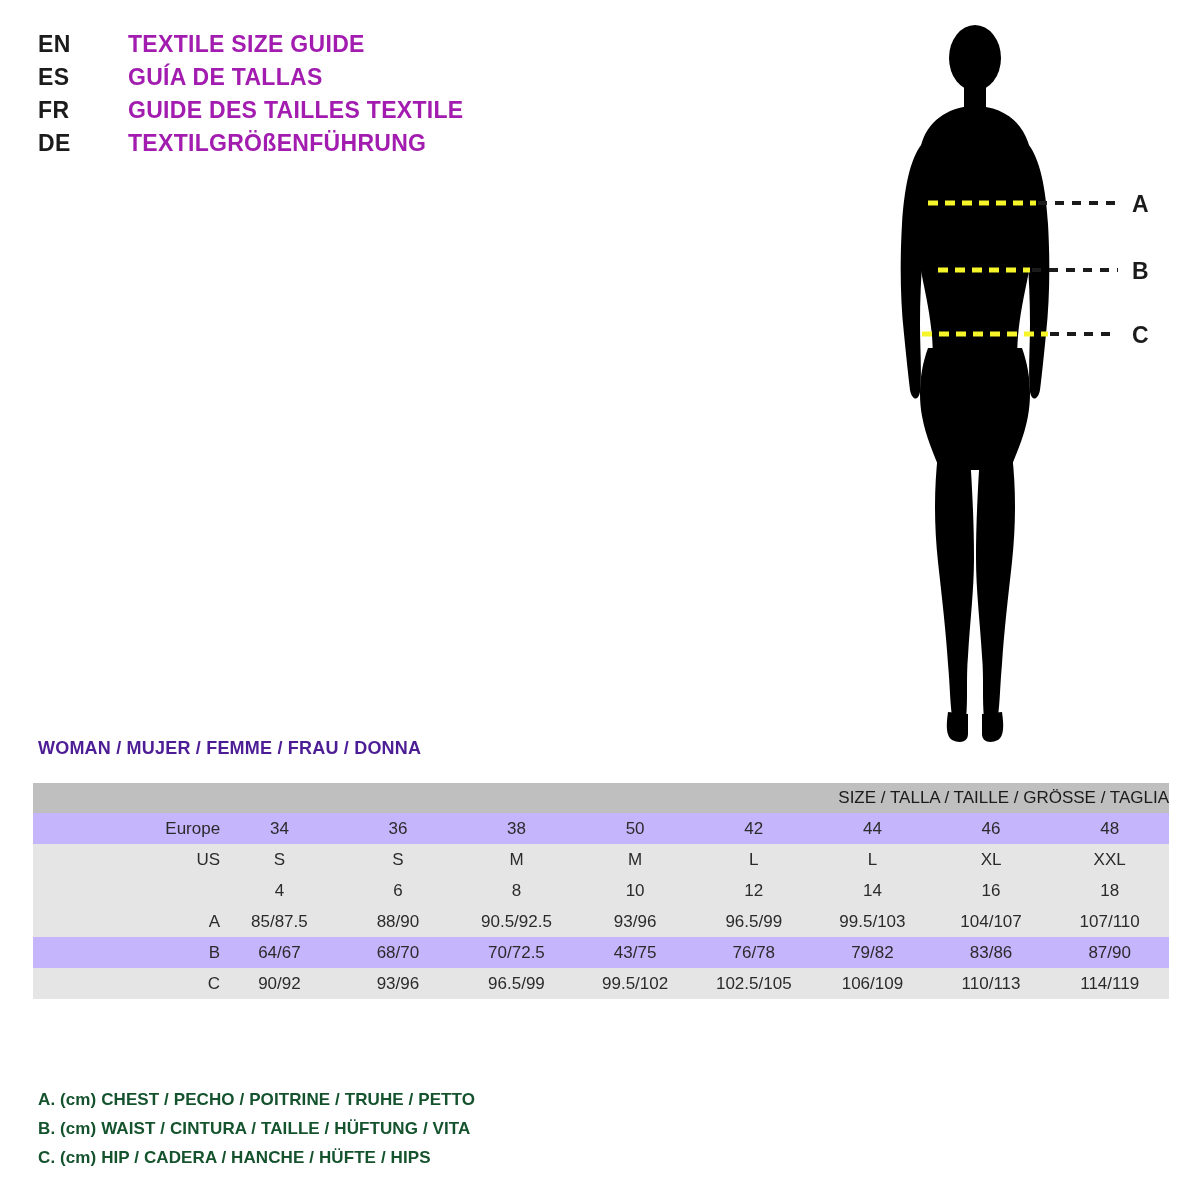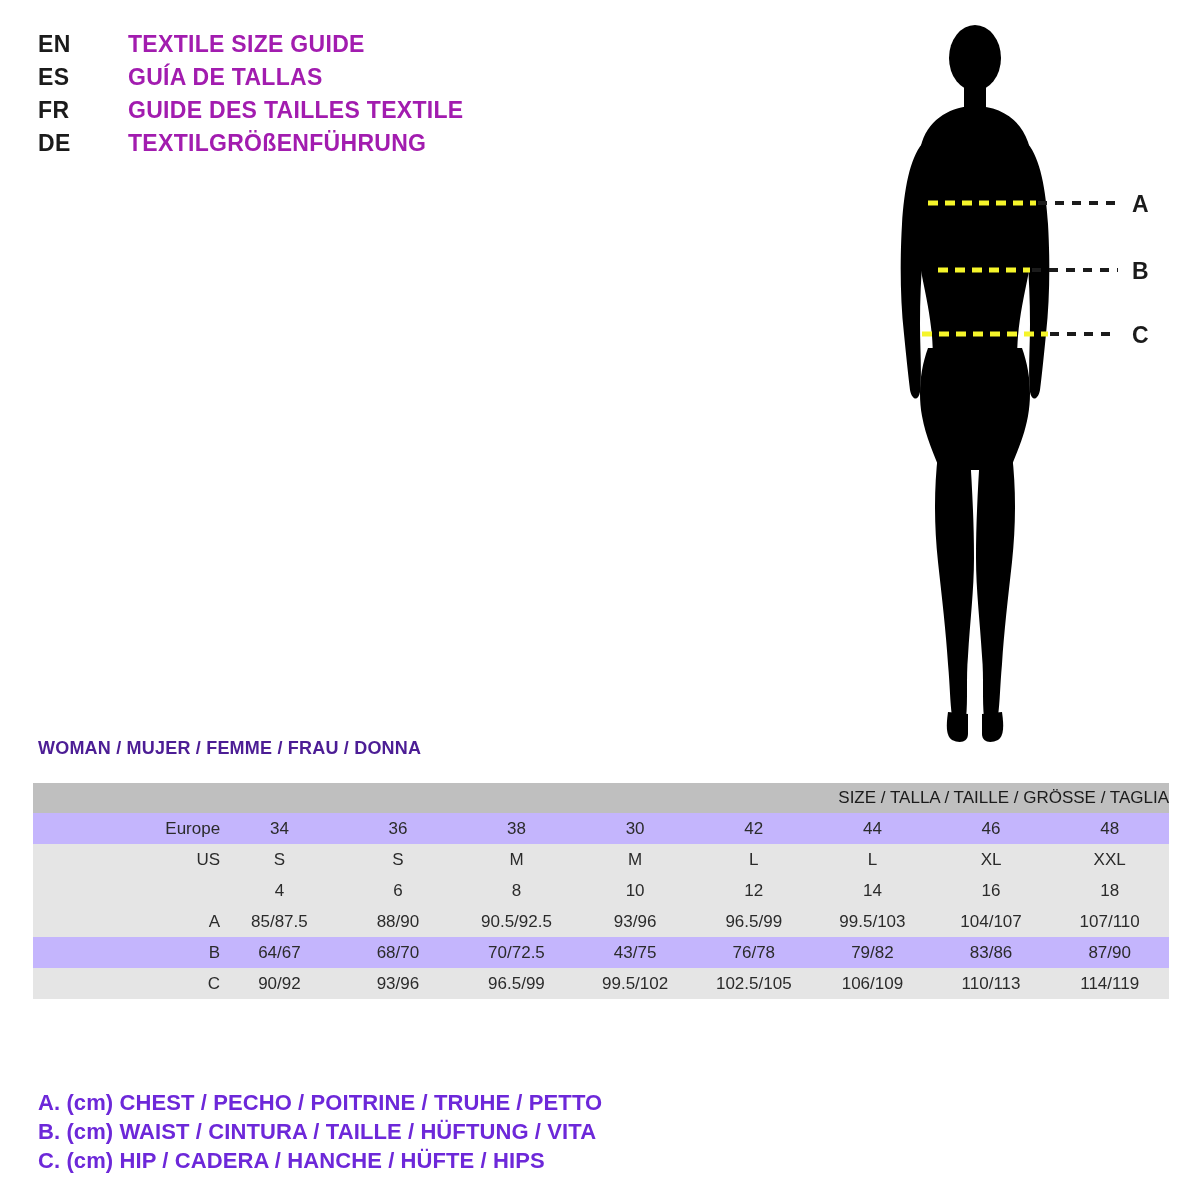--- a/index.html
+++ b/index.html
@@ -100,23 +100,23 @@
   tr.zebra-white td { background: #c4b5fd; }
 
   
   .notes {
     position: absolute;
     left: 38px;
     top: 1090px;
     width: 900px;
   }
   .note {
-    font-size: 22px;
-    font-weight: bold;
-    color: #6d28d9;
+    font-size: 17px;
+    font-weight: bold;
+    color: #14532d;
     height: 29px;
     letter-spacing: .1px;
     white-space: nowrap;
   }
 
   .marker-label {
     font-family: "Liberation Sans", sans-serif;
     font-size: 23px;
     font-weight: bold;
     fill: #1b1b1b;
@@ -237,21 +237,21 @@
   <tbody>
     <tr class="head-row">
       <td class="rowhead" colspan="9">SIZE / TALLA / TAILLE / GRÖSSE / TAGLIA</td>
     </tr>
 
     <tr class="zebra-white">
       <td class="rowhead">Europe</td>
       <td class="val">34</td>
       <td class="val">36</td>
       <td class="val">38</td>
-      <td class="val">30</td>
+      <td class="val">50</td>
       <td class="val">42</td>
       <td class="val">44</td>
       <td class="val">46</td>
       <td class="val">48</td>
     </tr>
 
     <tr class="zebra-light">
       <td class="rowhead">US</td>
       <td class="val">S</td>
       <td class="val">S</td>

